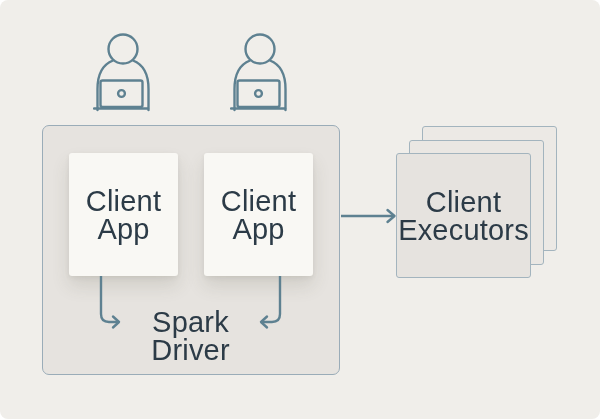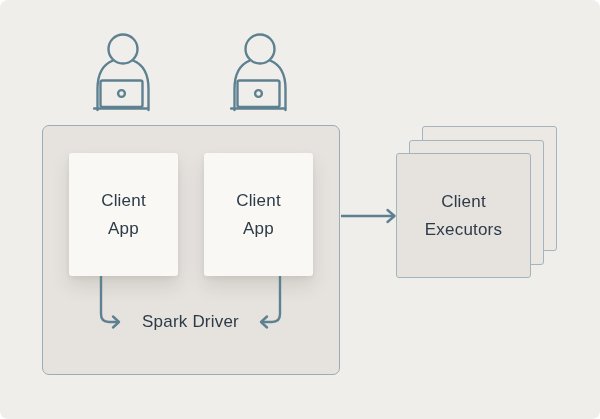--- a/index.html
+++ b/index.html
@@ -33,32 +33,32 @@
     border-radius: 3px;
     box-shadow: 0 10px 18px rgba(80, 75, 60, 0.14), 0 2px 4px rgba(80, 75, 60, 0.08);
     display: flex; align-items: center; justify-content: center;
     text-align: center;
   }
   .client-card-1 { left: 69px;  top: 153px; }
   .client-card-2 { left: 204px; top: 153px; }
 
   .label-text {
     color: #2C3B47;
-    font-size: 17px;
+    font-size: 29px;
     font-weight: 500;
     line-height: 28px;
     white-space: pre-line;
     letter-spacing: 0.2px;
   }
 
   
   .driver-label {
     left: 125px; top: 308px;
     width: 131px; height: 28px;
-    display: flex; align-items: center; justify-content: center;
+    display: flex; align-items: flex-start; justify-content: center;
     text-align: center;
   }
 
   
   .stack-card {
     width: 135px; height: 125px;
     border: 1.5px solid #A3B4BE;
     border-radius: 3px;
   }
   .stack-back   { left: 422px; top: 126px;   background: #ECE9E5; }

